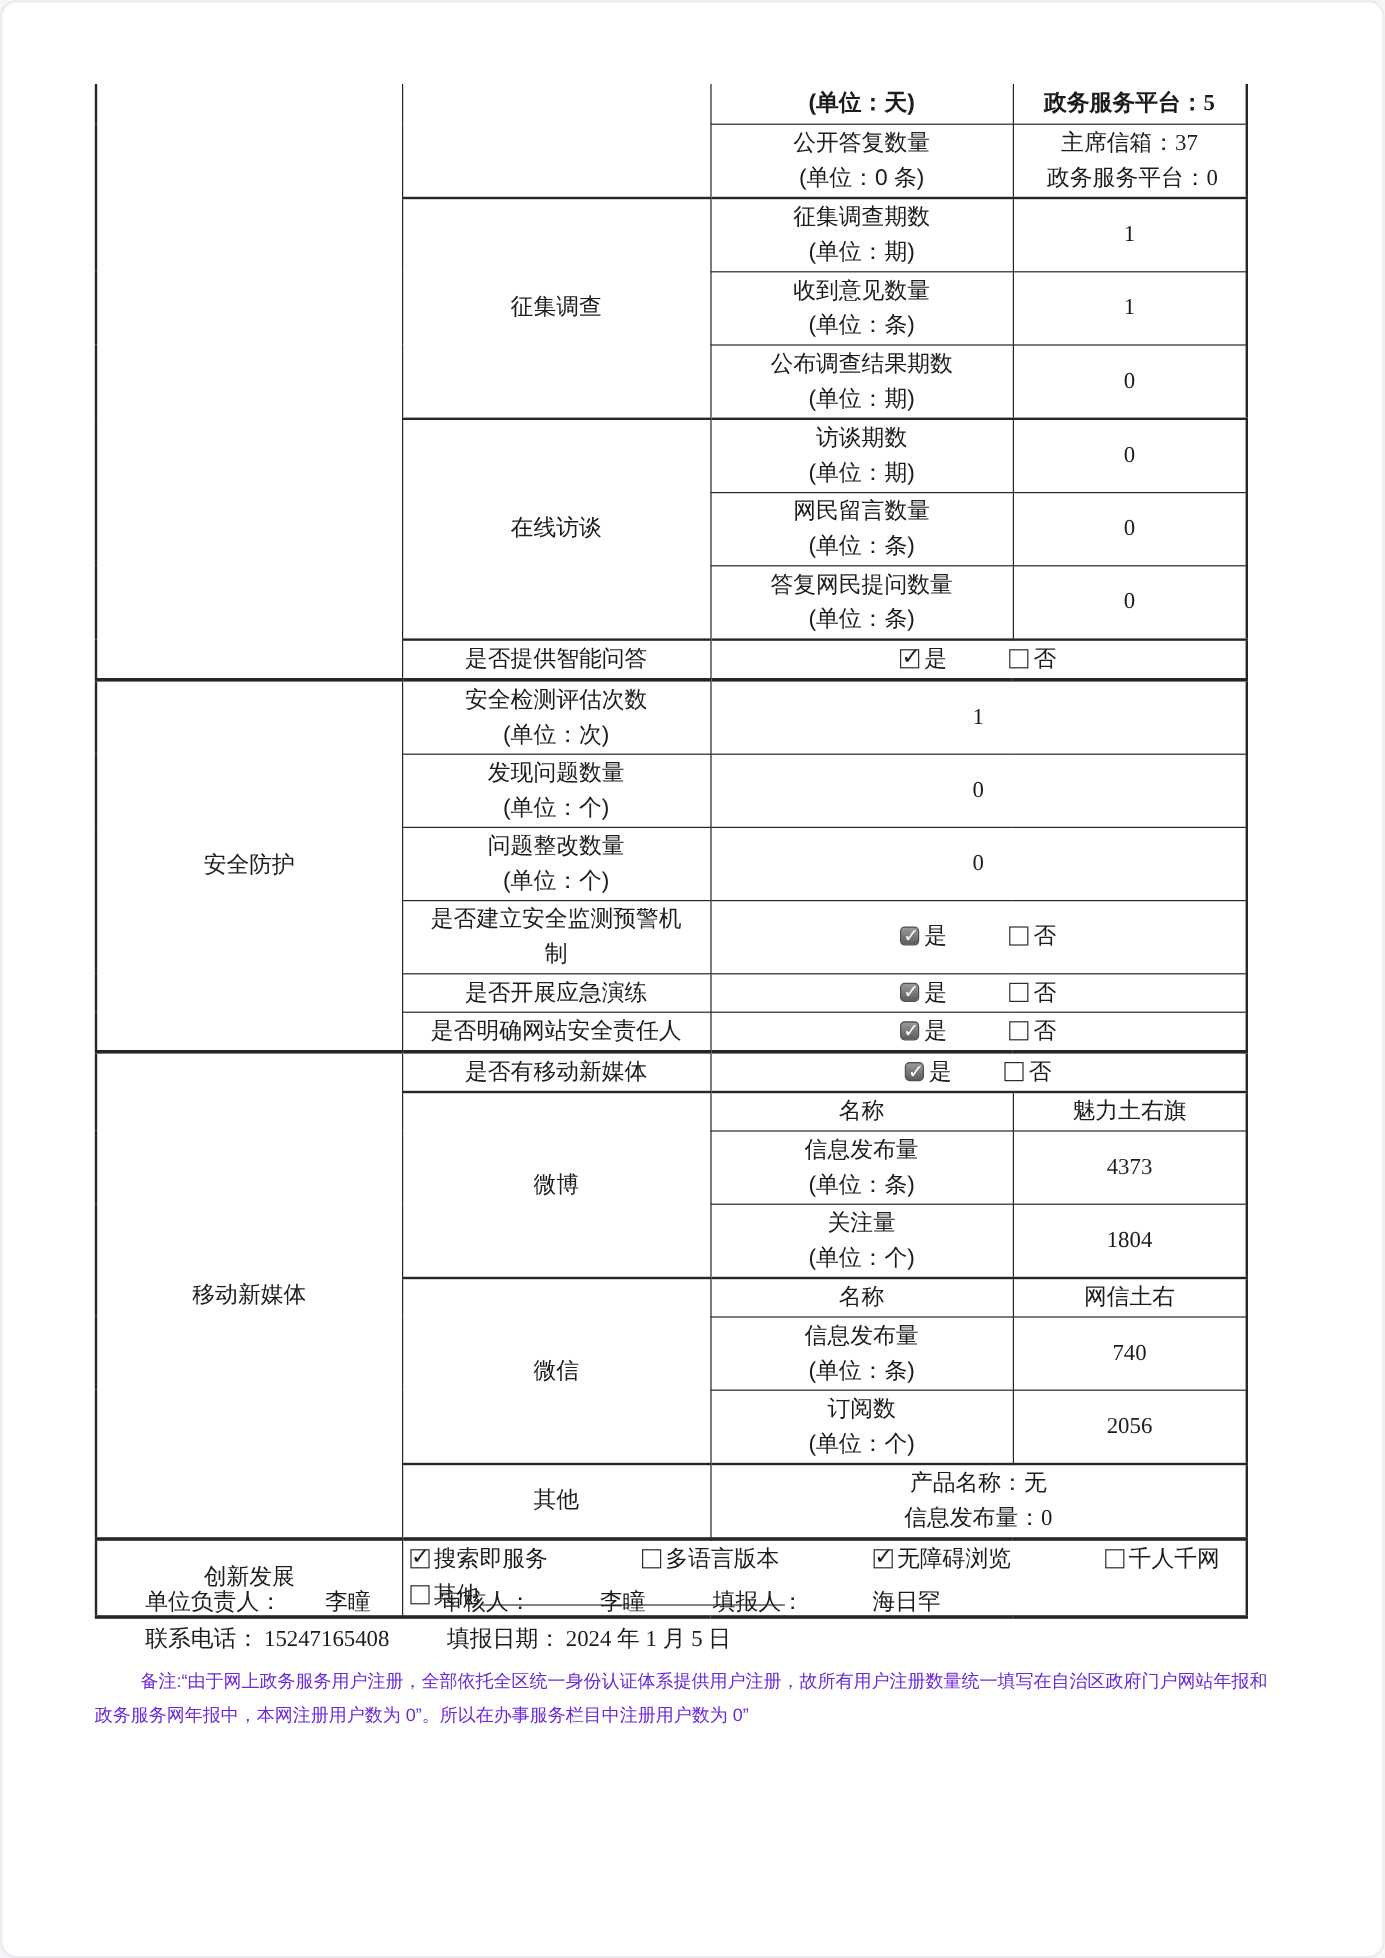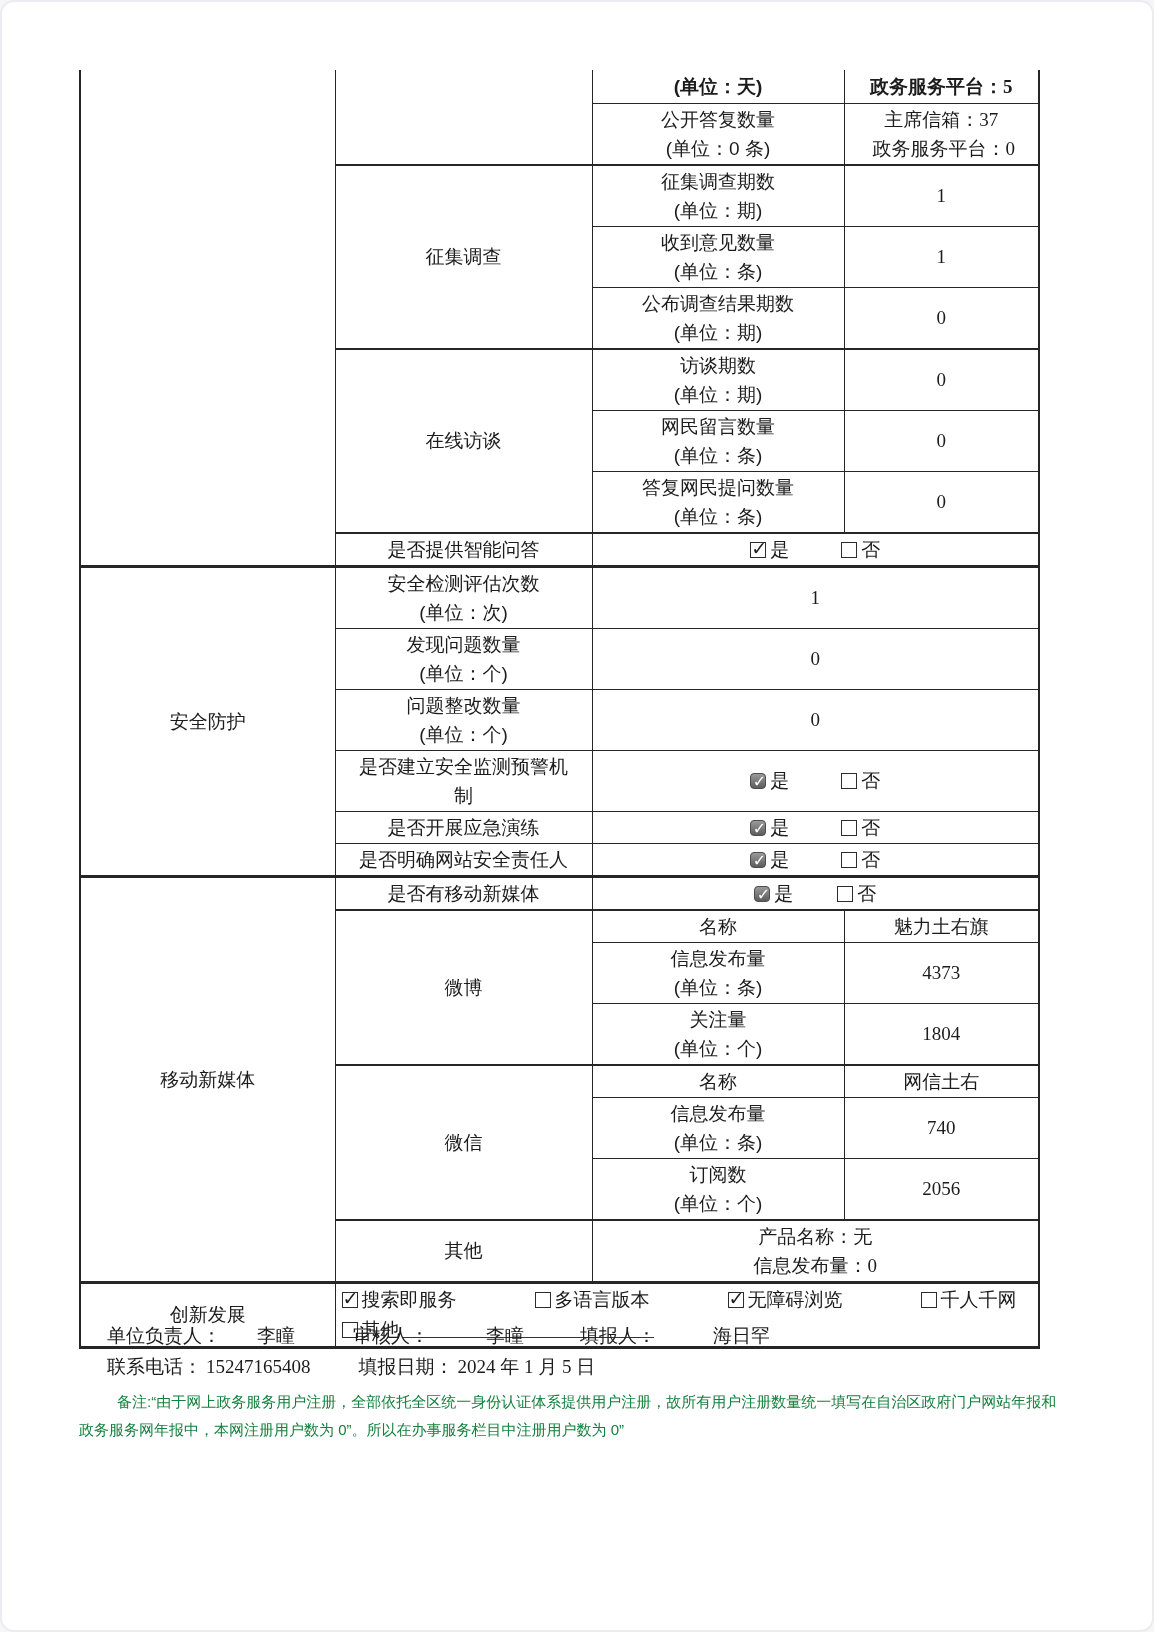--- a/index.html
+++ b/index.html
@@ -34,23 +34,23 @@
   .cb.darkck::after{content:"✓";position:absolute;left:1.5px;top:-7px;font-size:16px;color:#ffffff;font-weight:bold;}
   .pair{white-space:nowrap;}
   .chkgroup{display:flex;justify-content:center;gap:52px;align-items:center;}
   
   td.innov{text-align:left;padding:3px 6px 3px 22px;}
   .innov-line{display:flex;gap:78px;line-height:30px;}
   .innov-line2{display:flex;line-height:30px;}
   .fill-line{display:inline-block;width:252px;border-bottom:1.5px solid #333;height:22px;margin-left:2px;}
   
   .footer{position:absolute;left:77px;top:1318px;width:1000px;}
-  .f-line{display:flex;align-items:baseline;padding-left:28px;font-size:19px;line-height:31px;}
+  .f-line{display:flex;align-items:baseline;padding-left:42px;font-size:19px;line-height:31px;}
   .f-line .v{white-space:nowrap;}
-  .note{margin-top:6px;font-size:15px;line-height:28px;width:985px;text-indent:38px;color:#15803d;}
+  .note{margin-top:6px;font-size:15px;line-height:28px;width:985px;text-indent:38px;color:#6d28d9;}
 </style>
 </head>
 <body>
 
 <div class="page">
 
 <table class="report">
   <colgroup>
     <col style="width:255px">
         <col style="width:257px">

